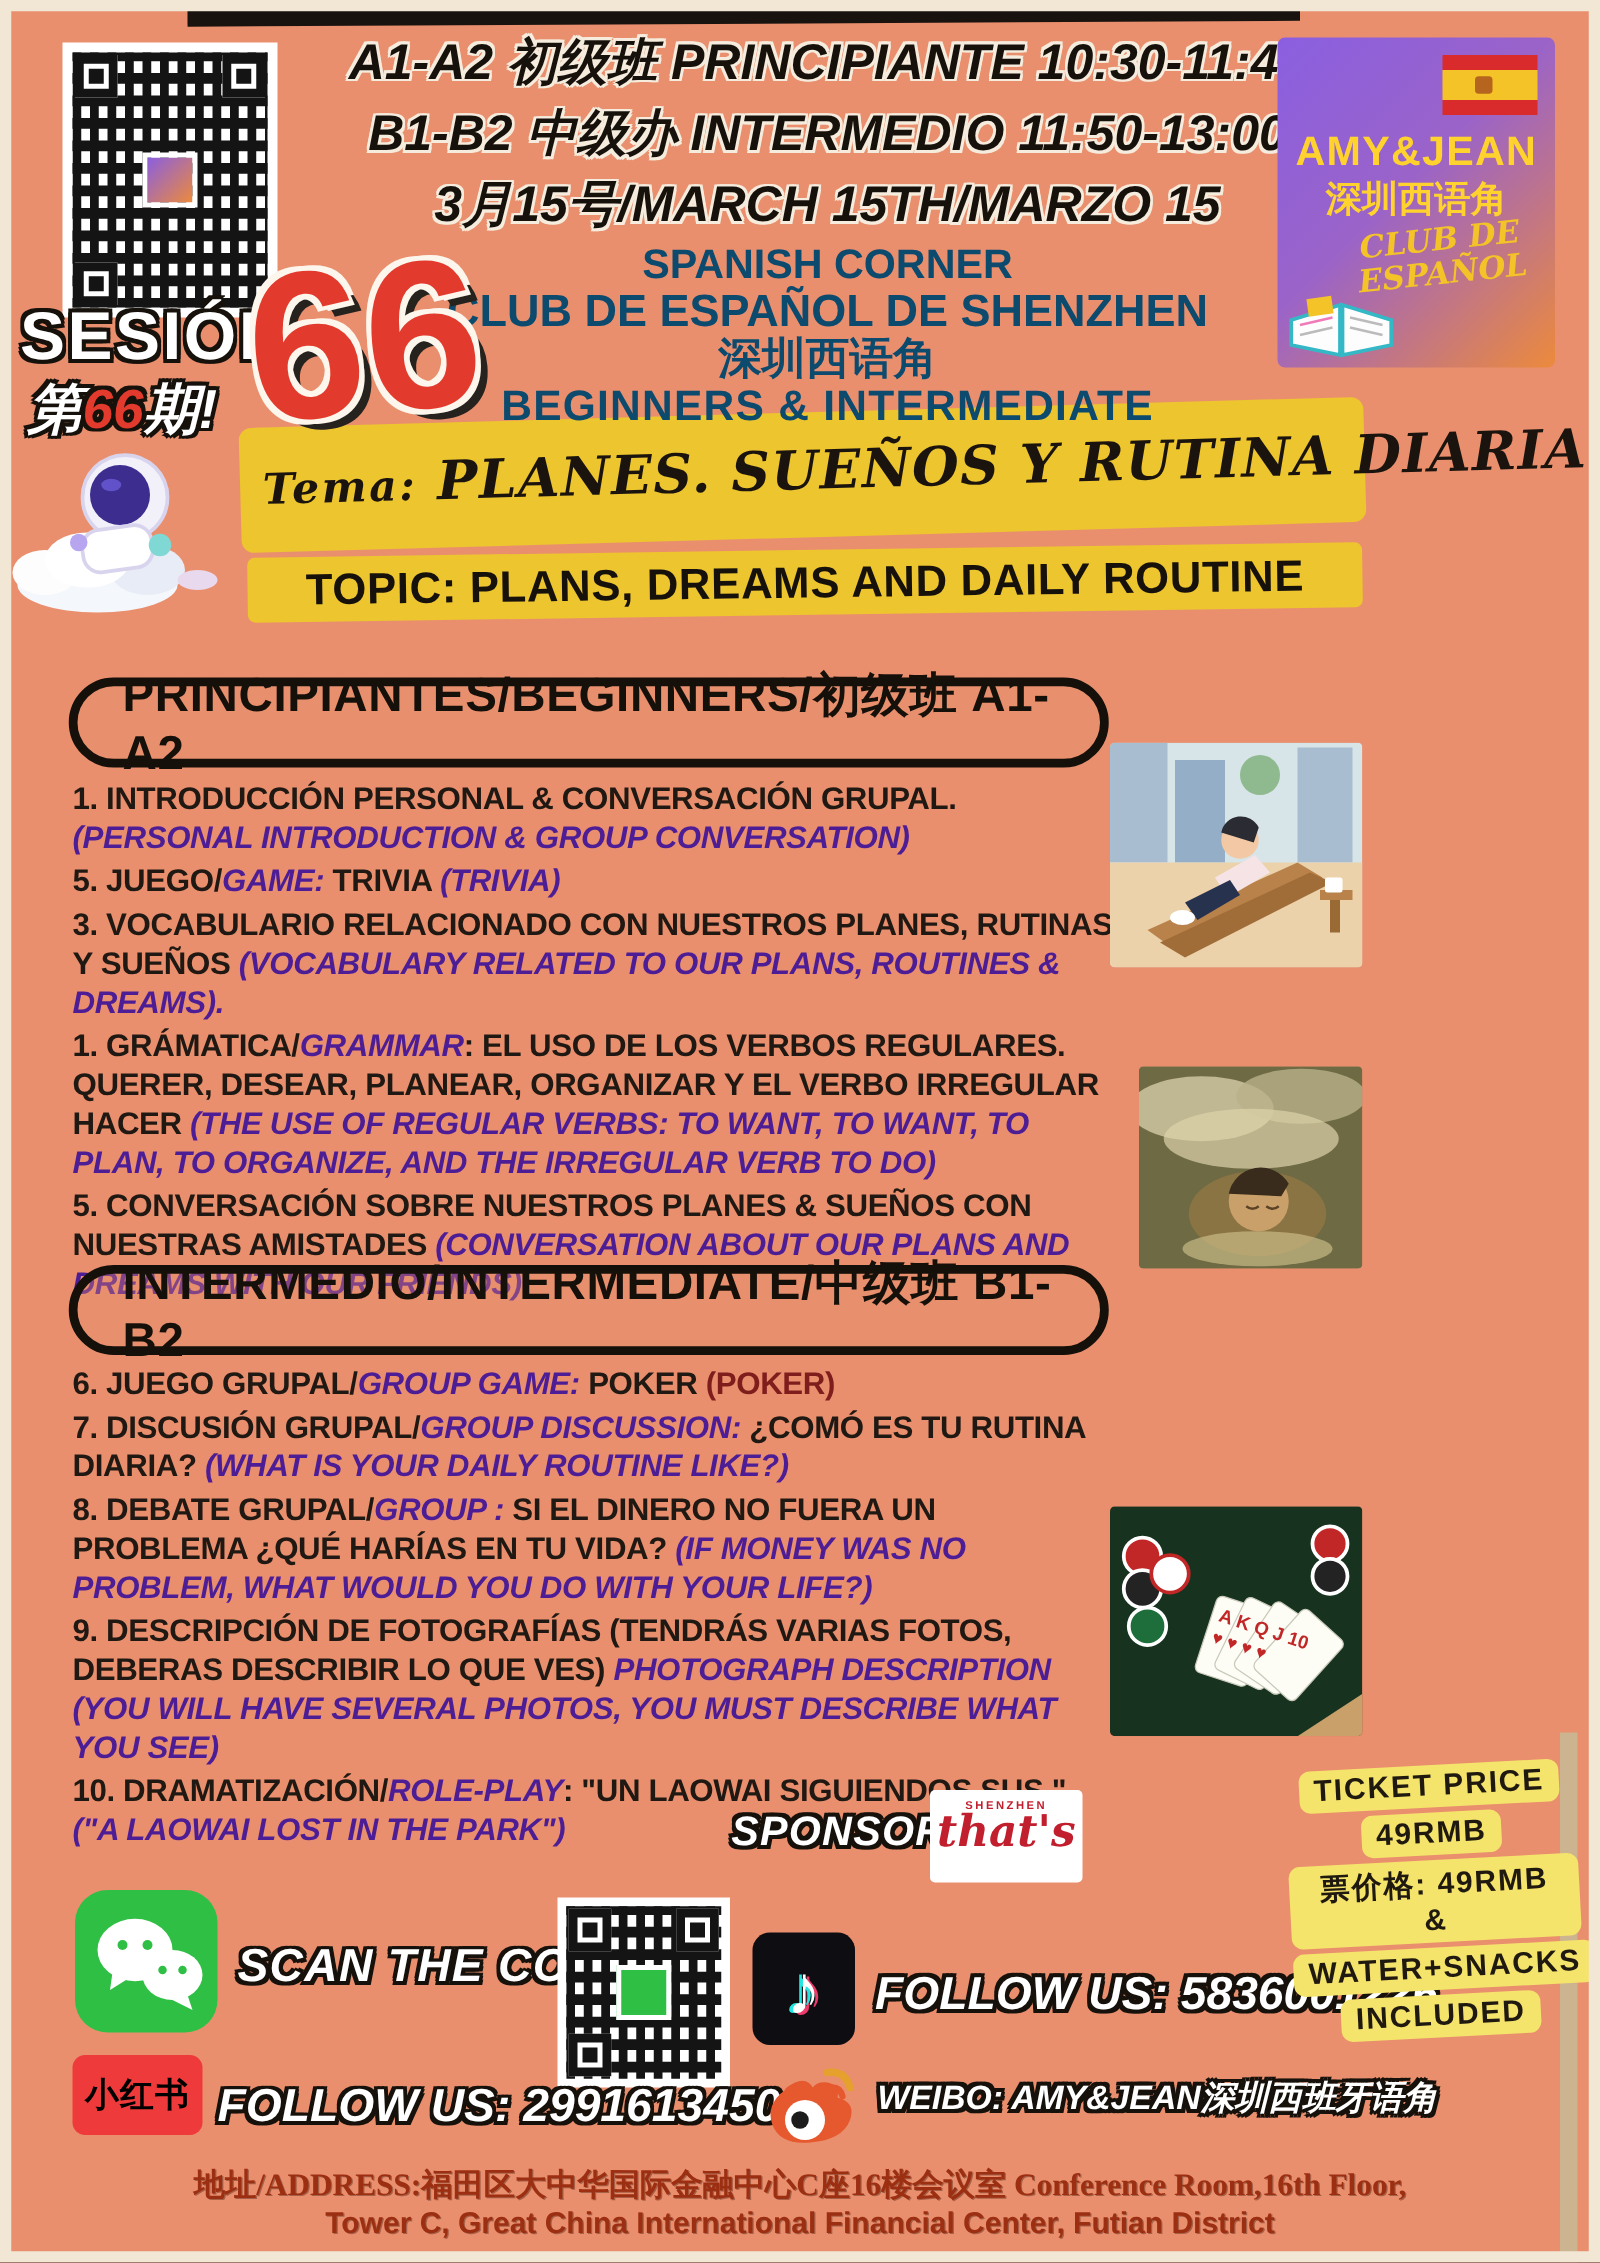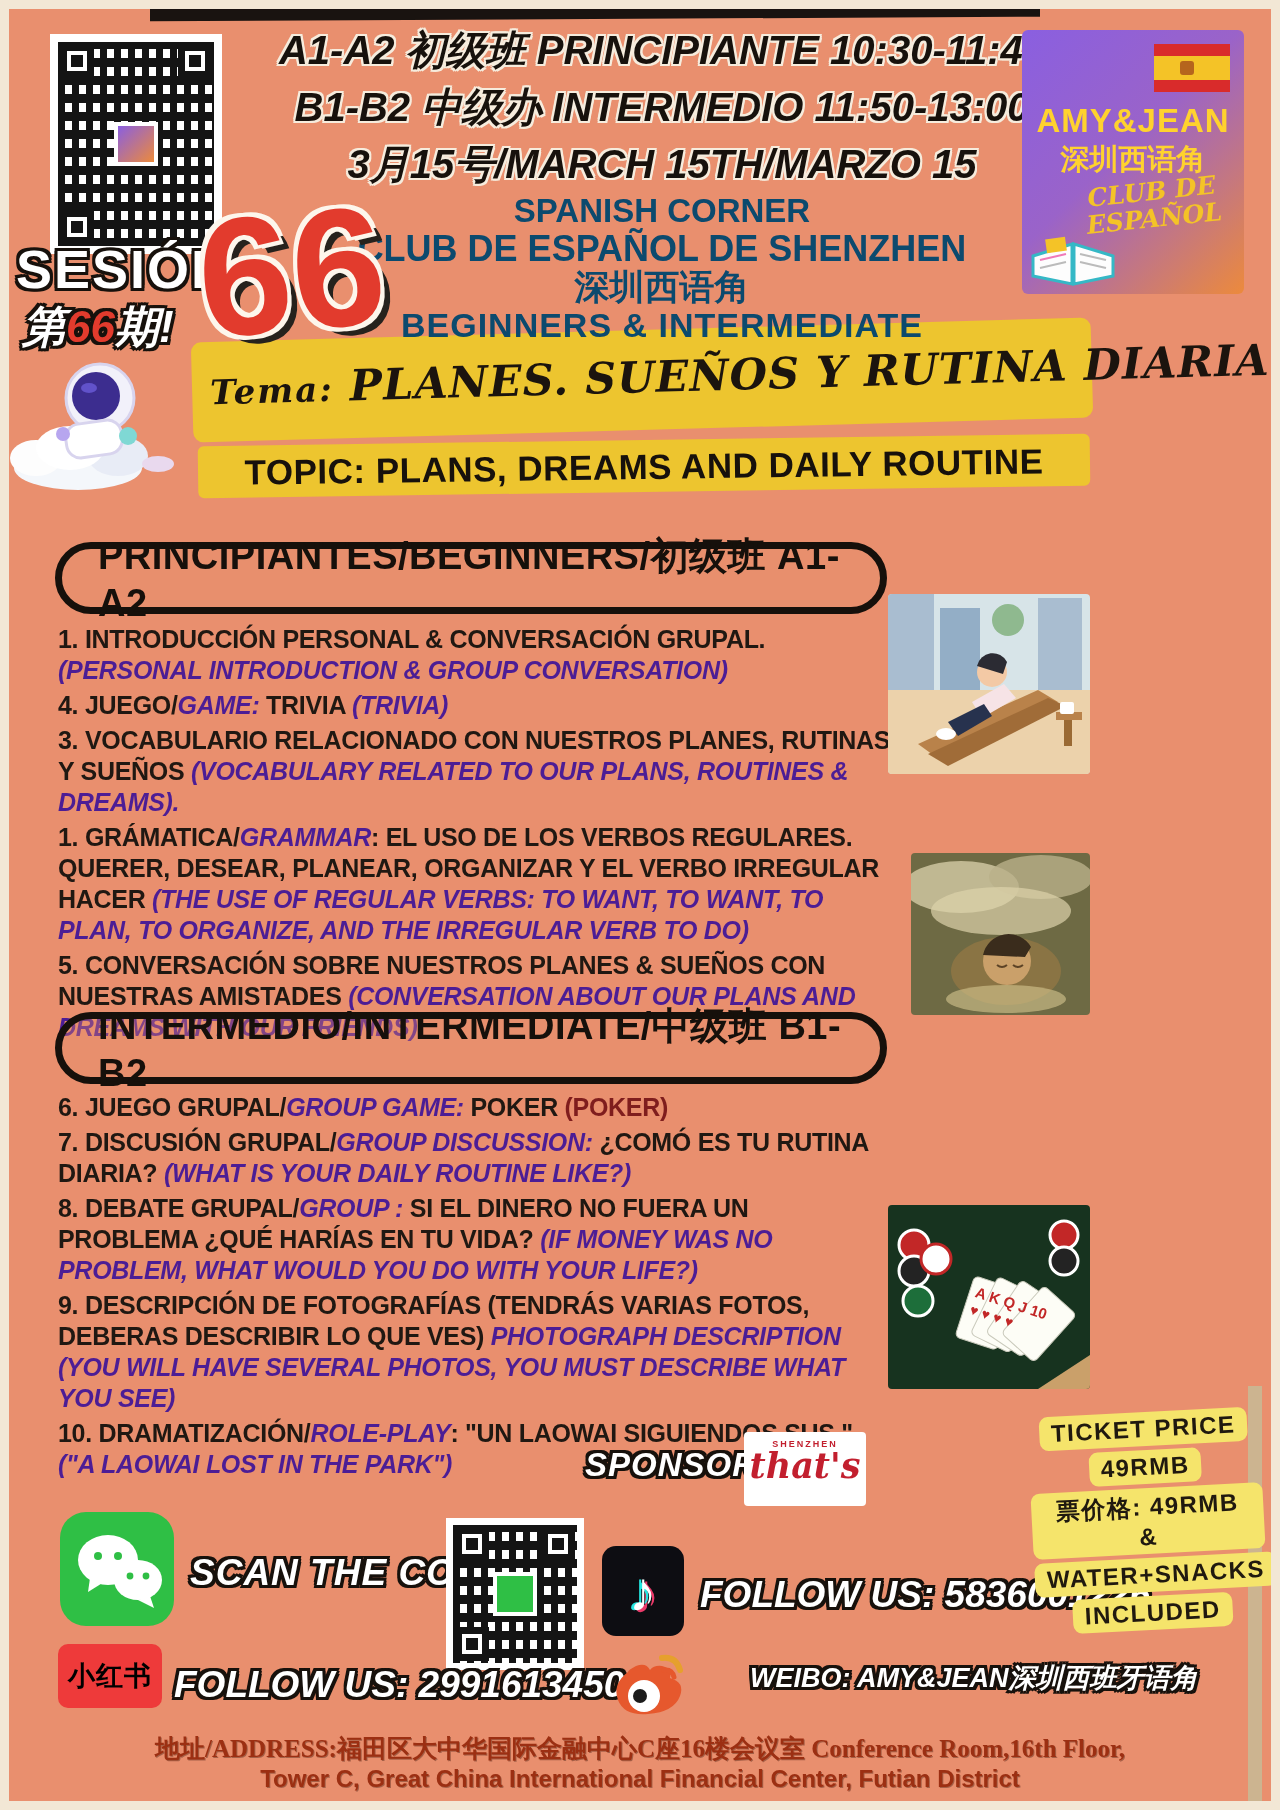--- a/index.html
+++ b/index.html
@@ -100,21 +100,21 @@
   .scan-label{position:absolute;left:190px;top:1552px;font-size:37px;letter-spacing:1px;z-index:4;}
   .qr2{position:absolute;left:446px;top:1518px;width:138px;height:152px;background:#fff;padding:7px;box-sizing:border-box;z-index:4;}
   .tiktok-icon{position:absolute;left:602px;top:1546px;width:82px;height:90px;background:#0d0d12;border-radius:14px;z-index:4;
     display:flex;align-items:center;justify-content:center;}
   .note{font-size:56px;color:#fff;text-shadow:-3px 0 0 #24e6e0,3px 2px 0 #ec3a6a;}
   .follow1{position:absolute;left:700px;top:1574px;font-size:37px;z-index:4;}
   .xhs-icon{position:absolute;left:58px;top:1644px;width:104px;height:64px;background:#ee3a3a;border-radius:10px;z-index:4;
     display:flex;align-items:center;justify-content:center;color:#000000;font-weight:900;font-size:27px;letter-spacing:1px;}
   .follow2{position:absolute;left:174px;top:1664px;font-size:37px;z-index:4;}
   .weibo-icon{position:absolute;left:604px;top:1636px;width:86px;height:86px;z-index:4;}
-  .weibo-label{position:absolute;left:702px;top:1660px;font-size:27px;z-index:4;margin-left:48px;}
+  .weibo-label{position:absolute;left:702px;top:1660px;font-size:27px;z-index:4;}
 
   .address{position:absolute;left:0;top:1734px;width:1280px;text-align:center;color:#9c2f12;font-weight:800;z-index:4;
     text-shadow:1px 1px 0 rgba(40,10,0,.35);}
   .address .a1{font-size:25px;line-height:30px;font-family:Liberation Serif, serif;}
   .address .a2{font-size:24px;line-height:30px;}
 </style>
 </head>
 <body>
 
 <div class="poster">
@@ -180,21 +180,21 @@
   <div class="band-tema"></div>
   <div class="tema-line">
     <span class="tema-label">Tema:</span><span class="tema-text"> PLANES. SUEÑOS Y RUTINA DIARIA</span>
   </div>
   <div class="band-topic"></div>
   <div class="topic-line">TOPIC: PLANS, DREAMS AND DAILY ROUTINE</div>
 
   <div class="pill pill1">PRINCIPIANTES/BEGINNERS/初级班 A1-A2</div>
   <div class="list list1">
     <p><span class="seg seg-k">1. INTRODUCCIÓN PERSONAL &amp; CONVERSACIÓN GRUPAL. </span><span class="seg seg-w">(PERSONAL INTRODUCTION &amp; GROUP CONVERSATION)</span></p>
-    <p><span class="seg seg-k">4. JUEGO/</span><span class="seg seg-w">GAME: </span><span class="seg seg-k">TRIVIA </span><span class="seg seg-w">(TRIVIA)</span></p>
+    <p><span class="seg seg-k">5. JUEGO/</span><span class="seg seg-w">GAME: </span><span class="seg seg-k">TRIVIA </span><span class="seg seg-w">(TRIVIA)</span></p>
     <p><span class="seg seg-k">3. VOCABULARIO RELACIONADO CON NUESTROS PLANES, RUTINAS Y SUEÑOS </span><span class="seg seg-w">(VOCABULARY RELATED TO OUR PLANS, ROUTINES &amp; DREAMS).</span></p>
     <p><span class="seg seg-k">1. GRÁMATICA/</span><span class="seg seg-w">GRAMMAR</span><span class="seg seg-k">: EL USO DE LOS VERBOS REGULARES. QUERER, DESEAR, PLANEAR, ORGANIZAR Y EL VERBO IRREGULAR HACER </span><span class="seg seg-w">(THE USE OF REGULAR VERBS: TO WANT, TO WANT, TO PLAN, TO ORGANIZE, AND THE IRREGULAR VERB TO DO)</span></p>
     <p><span class="seg seg-k">5. CONVERSACIÓN SOBRE NUESTROS PLANES &amp; SUEÑOS CON NUESTRAS AMISTADES </span><span class="seg seg-w">(CONVERSATION ABOUT OUR PLANS AND DREAMS WITH OUR FRIENDS)</span></p>
   </div>
 
   <div class="pill pill2">INTERMEDIO/INTERMEDIATE/中级班 B1-B2</div>
   <div class="list list2">
     <p><span class="seg seg-k">6. JUEGO GRUPAL/</span><span class="seg seg-w">GROUP GAME: </span><span class="seg seg-k">POKER </span><span class="seg seg-y">(POKER)</span></p>
     <p><span class="seg seg-k">7. DISCUSIÓN GRUPAL/</span><span class="seg seg-w">GROUP DISCUSSION: </span><span class="seg seg-k">¿COMÓ ES TU RUTINA DIARIA? </span><span class="seg seg-w">(WHAT IS YOUR DAILY ROUTINE LIKE?)</span></p>
     <p><span class="seg seg-k">8.  DEBATE GRUPAL/</span><span class="seg seg-w">GROUP : </span><span class="seg seg-k">SI EL DINERO NO FUERA UN PROBLEMA ¿QUÉ HARÍAS EN TU VIDA? </span><span class="seg seg-w">(IF MONEY WAS NO PROBLEM, WHAT WOULD YOU DO WITH YOUR LIFE?)</span></p>

